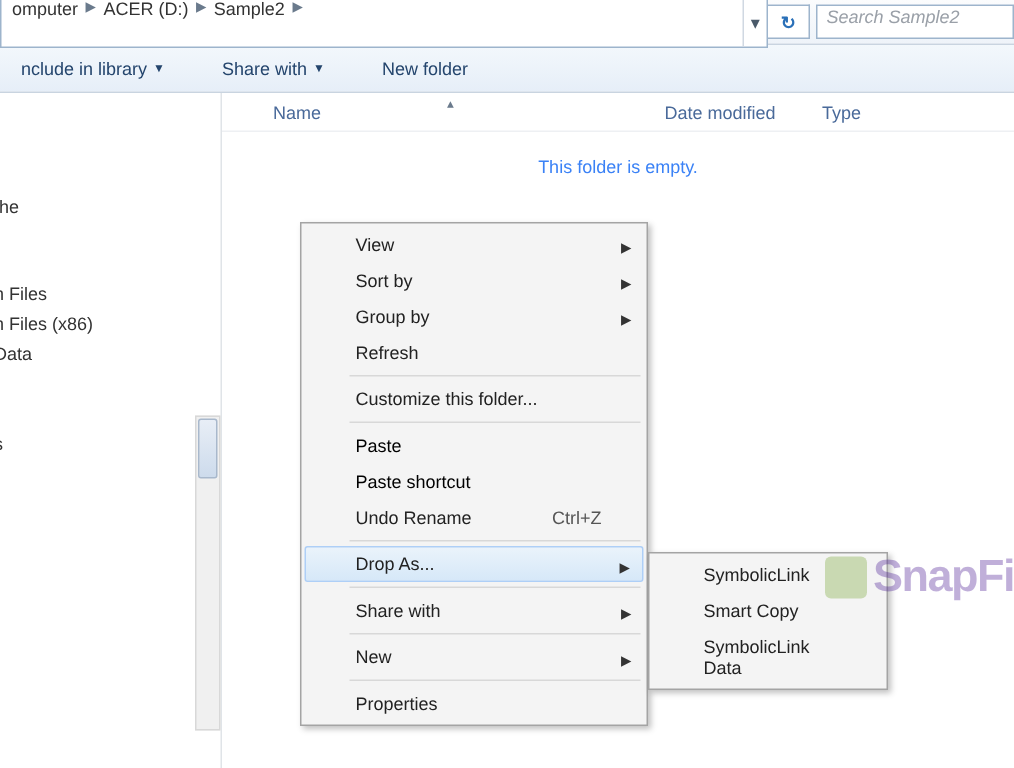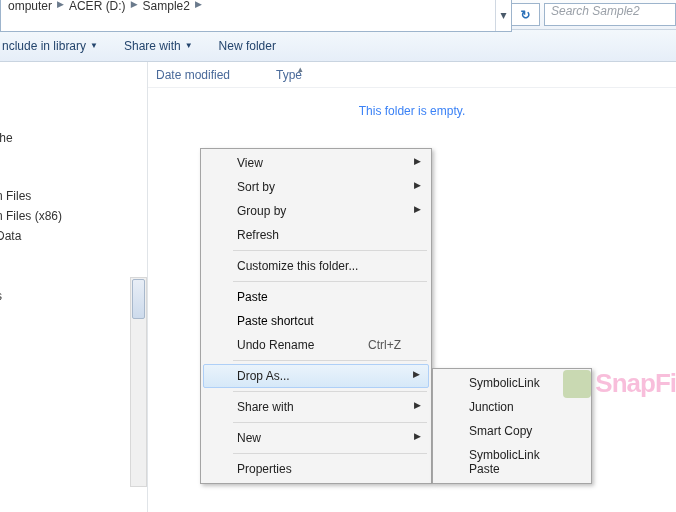--- a/index.html
+++ b/index.html
@@ -7,52 +7,52 @@
   
   .addrbar { display: flex; align-items: center; height: 30px; background: linear-gradient(#fbfcfd, #eef3f9); border-bottom: 1px solid #c9d4e0; }
   .crumbs { flex: 1; display: flex; align-items: flex-start; height: 34px; background: #fff; border: 1px solid #9db4cc; margin: 3px 0 3px 0; padding-left: 4px; }
   .crumb { color: #333; padding: 0 3px; cursor: default; }
   .crumb-sep { color: #6a7a8c; padding: 0 2px; font-size: 9px; }
   .addr-drop { width: 16px; text-align: center; color: #4a5a6a; border-left: 1px solid #d0d8e2; height: 100%; display: flex; align-items: center; justify-content: center; cursor: default; }
   .refresh { width: 28px; height: 23px; border: 1px solid #9db4cc; border-left: none; background: #fff; display: flex; align-items: center; justify-content: center; color: #2a70b8; font-weight: bold; margin: 3px 4px 3px 0; }
   .searchbox { width: 132px; height: 23px; border: 1px solid #9db4cc; background: #fff; color: #9aa0a8; font-style: italic; padding-left: 6px; display: flex; margin: 3px 0; }
   
   .toolbar { display: flex; align-items: center; height: 32px; background: linear-gradient(#f3f8fc, #e6eef8); border-bottom: 1px solid #c9d4e0; padding-left: 2px; gap: 26px; }
-  .toolbtn { color: #24456d; display: flex; align-items: center; gap: 4px; cursor: default; }
+  .toolbtn { color: #24456d; display: flex; align-items: center; gap: 4px; cursor: default; margin-left: 12px; }
   .dd { font-size: 8px; color: #24456d; }
   
   .main { display: flex; height: calc(100% - 62px); }
   .sidebar { width: 148px; border-right: 1px solid #e0e4e8; padding: 10px 0 0 0; position: relative; color: #333; }
   .side-item { padding: 3px 0 3px 4px; white-space: nowrap; }
   .side-item.cut { text-indent: -8px; }
   .scrollbar { position: absolute; right: 0; top: 215px; width: 17px; height: 210px; background: #f0f0f0; border: 1px solid #d8d8d8; }
   .thumb { position: absolute; left: 1px; top: 1px; width: 13px; height: 40px; background: linear-gradient(#e8eef6,#cddbec); border: 1px solid #a8b8cc; border-radius: 2px; }
   
   .content { flex: 1; position: relative; }
   .cols { display: flex; height: 26px; align-items: center; border-bottom: 1px solid #eef0f3; color: #4a6a9a; position: relative; }
   .col { padding: 0 8px; }
   .col.name { width: 272px; padding-left: 34px; }
-  .col.date { width: 120px; }
+  .col.date { width: 120px; text-align: center; }
   .sort-ind { position: absolute; left: 150px; top: 2px; color: #6a7a8c; font-size: 9px; }
   .empty { text-align: center; color: #3b82f6; margin-top: 16px; }
   
   .ctxmenu { position: absolute; background: #f4f4f4; border: 1px solid #a4a4a4; box-shadow: 2px 2px 4px rgba(0,0,0,0.25); padding: 2px; }
   .ctxmenu.primary { left: 200px; top: 148px; width: 232px; }
-  .menuitem { padding: 5px 24px 5px 34px; color: #222; display: flex; align-items: flex-start; position: relative; cursor: default; }
+  .menuitem { padding: 5px 24px 5px 34px; color: #222; display: flex; align-items: flex-end; position: relative; cursor: default; }
   .menuitem.disabled { color: #000000; }
   .menuitem.hover { background: linear-gradient(#eaf3fb,#d6e8f8); border: 1px solid #aecff7; border-radius: 2px; padding: 4px 23px 4px 33px; }
   .menuitem .shortcut { position: absolute; right: 28px; color: #555; }
   .menuitem .arrow { position: absolute; right: 8px; color: #333; font-size: 9px; }
   .sep { height: 1px; background: #d8d8d8; margin: 3px 2px 3px 30px; }
   
   .submenu { left: 432px; top: 368px; width: 160px; }
   
   .watermark { position: absolute; right: 0; top: 368px; pointer-events: none; opacity: 0.35; display: flex; align-items: center; gap: 4px; }
   .wm-badge { width: 28px; height: 28px; background: #7aa83a; border-radius: 4px; position: relative; }
-  .wm-text { font-size: 26px; font-weight: bold; color: #ec4899; letter-spacing: -1px; }
+  .wm-text { font-size: 30px; font-weight: bold; color: #4c1d95; letter-spacing: -1px; }
 </style>
 </head>
 <body>
 
 <div class="addrbar">
   <div class="crumbs">
     <span class="crumb">omputer</span>
     <span class="crumb-sep">▶</span>
     <span class="crumb">ACER (D:)</span>
     <span class="crumb-sep">▶</span>
@@ -96,20 +96,21 @@
     <div style="height:40px"></div>
     <div class="side-item cut">s</div>
     <div style="height:18px"></div>
     <div class="side-item cut">/</div>
     <div class="scrollbar">
       <div class="thumb"></div>
     </div>
   </div>
   <div class="content">
     <div class="cols">
+      <div class="col name">Name</div>
       <span class="sort-ind">▴</span>
       <div class="col date">Date modified</div>
       <div class="col">Type</div>
     </div>
     <div class="empty">This folder is empty.</div>
   </div>
 </div>
 
 <div class="ctxmenu primary">
   <div class="menuitem">
@@ -161,26 +162,23 @@
   <div class="menuitem">
       <span>Properties</span>
     </div>
 </div>
 
 <div class="ctxmenu submenu">
   <div class="menuitem">
       <span>SymbolicLink</span>
     </div>
   <div class="menuitem">
-      <span>Junction</span>
-    </div>
-  <div class="menuitem">
       <span>Smart Copy</span>
     </div>
   <div class="menuitem">
-      <span>SymbolicLink Paste</span>
+      <span>SymbolicLink Data</span>
     </div>
 </div>
 
 <div class="watermark">
   <div class="wm-badge"></div>
   <div class="wm-text">SnapFi</div>
 </div>
 
 </body></html>

